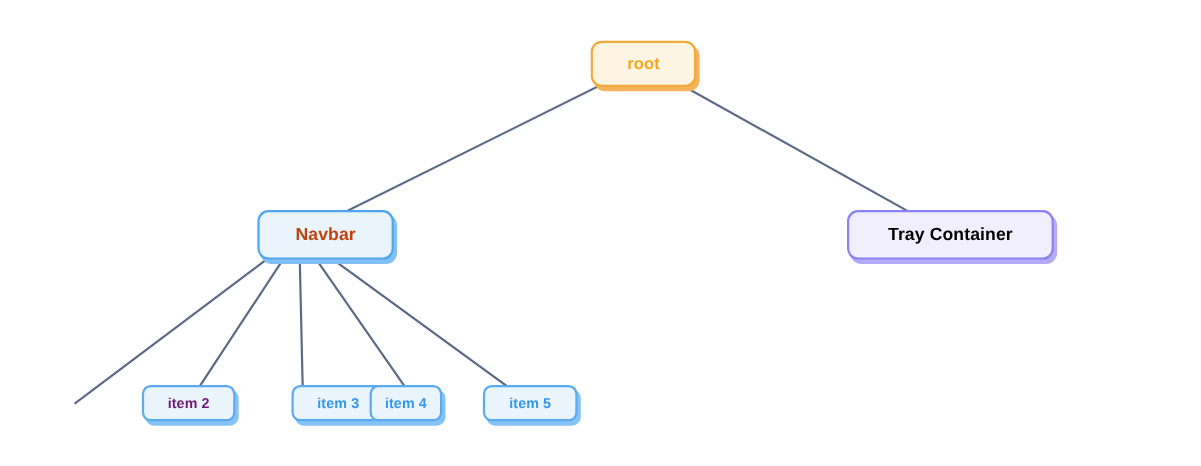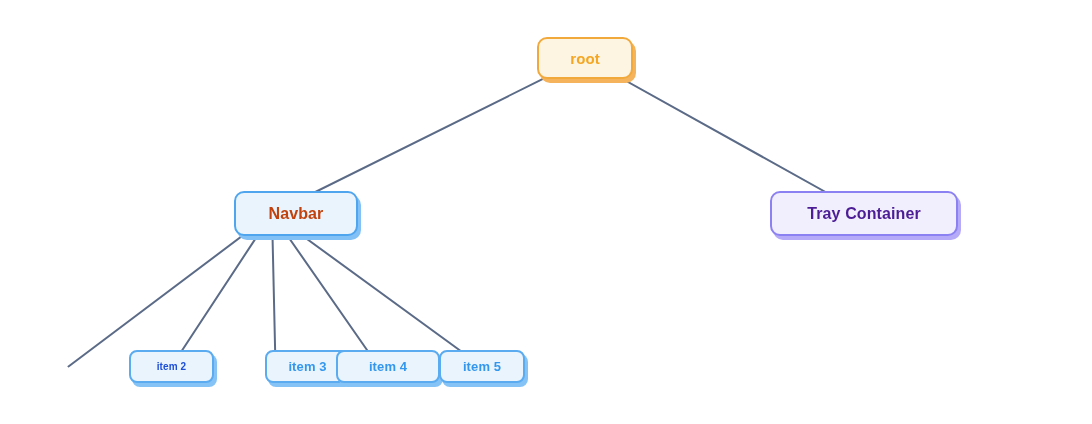--- a/index.html
+++ b/index.html
@@ -54,28 +54,28 @@
       <line x1="272" y1="213.5" x2="378.5" y2="366.5" stroke="#5b6b87" stroke-width="2" stroke-linecap="round"></line>
       <line x1="272" y1="213.5" x2="482" y2="366.5" stroke="#5b6b87" stroke-width="2" stroke-linecap="round"></line>
     </svg>
 
 <div class="node" style="left: 537px; top: 37px; width: 96px; height: 42px; border-radius: 10px; font-size: 15px; background: rgb(253, 245, 225); border-color: rgb(242, 169, 60); color: rgb(245, 166, 35); box-shadow: rgb(245, 180, 92) 3px 4px 0px; align-items: center;">
       <span>root</span>
     </div>
     <div class="node" style="left: 210px; top: 191px; width: 124px; height: 45px; border-radius: 10px; font-size: 16px; background: rgb(233, 244, 253); border-color: rgb(79, 166, 239); color: #c2410c; box-shadow: rgb(130, 193, 246) 3px 4px 0px; margin-left: 24px;">
       <span>Navbar</span>
     </div>
-    <div class="node" style="left: 770px; top: 191px; width: 188px; height: 45px; border-radius: 10px; font-size: 16px; background: rgb(241, 239, 253); border-color: rgb(140, 129, 242); color: #4c1d95; box-shadow: rgb(180, 170, 248) 3px 4px 0px;">
+    <div class="node" style="left: 770px; top: 191px; width: 188px; height: 45px; border-radius: 10px; font-size: 16px; background: rgb(241, 239, 253); border-color: rgb(140, 129, 242); color: #000000; box-shadow: rgb(180, 170, 248) 3px 4px 0px;">
       <span>Tray Container</span>
     </div>
-    <div class="node" style="left: 129px; top: 350px; width: 85px; height: 33px; border-radius: 8px; font-size: 10px; background: rgb(233, 244, 253); border-color: rgb(90, 171, 240); color: #1d4ed8; box-shadow: rgb(133, 195, 247) 3px 4px 0px;">
+    <div class="node" style="left: 129px; top: 350px; width: 85px; height: 33px; border-radius: 8px; font-size: 13px; background: rgb(233, 244, 253); border-color: rgb(90, 171, 240); color: #701a75; box-shadow: rgb(133, 195, 247) 3px 4px 0px;">
       <span>item 2</span>
     </div>
     <div class="node" style="left: 233px; top: 350px; width: 85px; height: 33px; border-radius: 8px; font-size: 13px; background: rgb(233, 244, 253); border-color: rgb(90, 171, 240); color: rgb(51, 151, 238); box-shadow: rgb(133, 195, 247) 3px 4px 0px; margin-left: 32px;">
       <span>item 3</span>
     </div>
-    <div class="node" style="left: 336px; top: 350px; width: 104px; height: 33px; border-radius: 8px; font-size: 13px; background: rgb(233, 244, 253); border-color: rgb(90, 171, 240); color: rgb(51, 151, 238); box-shadow: rgb(133, 195, 247) 3px 4px 0px;">
+    <div class="node" style="left: 336px; top: 350px; width: 66px; height: 33px; border-radius: 8px; font-size: 13px; background: rgb(233, 244, 253); border-color: rgb(90, 171, 240); color: rgb(51, 151, 238); box-shadow: rgb(133, 195, 247) 3px 4px 0px;">
       <span>item 4</span>
     </div>
     <div class="node" style="left: 439px; top: 350px; width: 86px; height: 33px; border-radius: 8px; font-size: 13px; background: rgb(233, 244, 253); border-color: rgb(90, 171, 240); color: rgb(51, 151, 238); box-shadow: rgb(133, 195, 247) 3px 4px 0px;">
       <span>item 5</span>
     </div>
   </div>
 
 </body></html>

